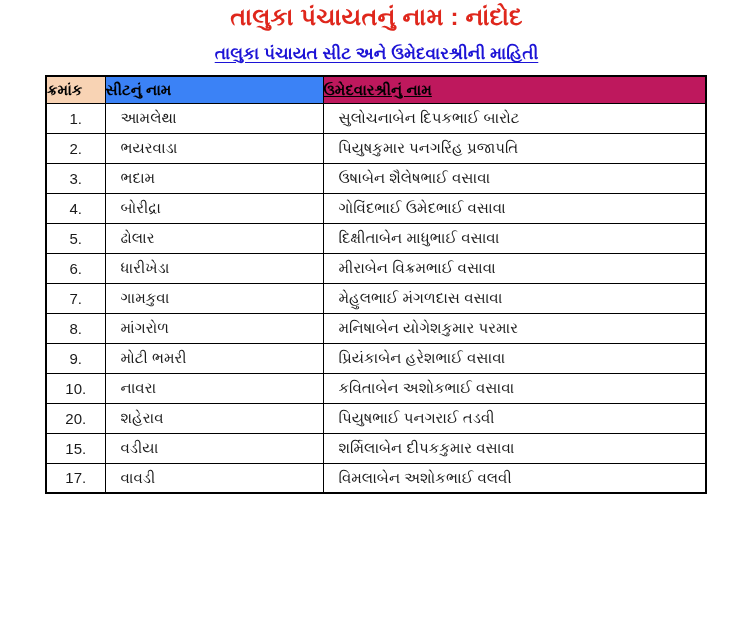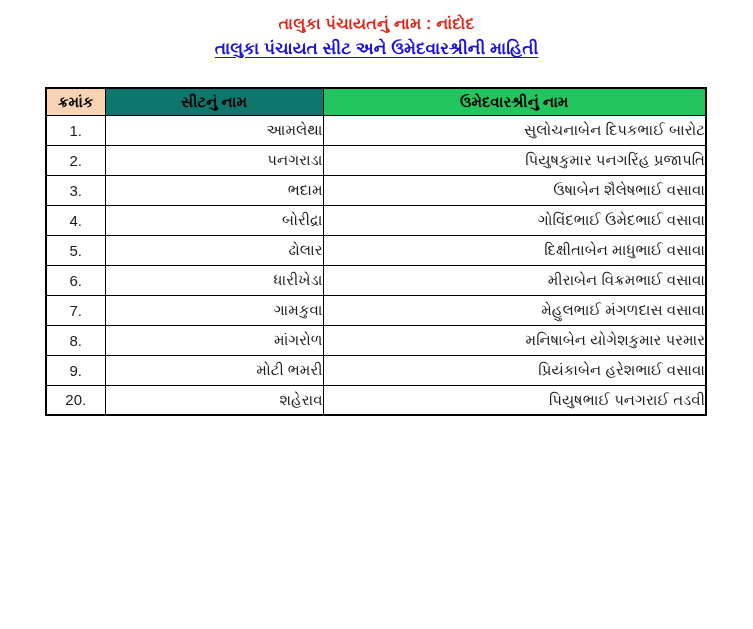--- a/index.html
+++ b/index.html
@@ -10,29 +10,29 @@
     font-family: "Liberation Sans", sans-serif;
     overflow: hidden;
   }
   .page {
     width: 753px;
     height: 629px;
     background: #ffffff;
     position: relative;
   }
   .doc-title {
-    margin-top: 15px;
+    margin-top: 3px;
     text-align: center;
-    font-size: 16px;
+    font-size: 24px;
     font-weight: bold;
     color: #df271c;
     letter-spacing: 0.2px;
   }
   .doc-subtitle {
-    margin-top: 6px;
+    margin-top: 13px;
     text-align: center;
     font-size: 17px;
     font-weight: bold;
     color: #1c13d6;
     text-decoration: underline;
     text-underline-offset: 3px;
   }
   table.data-table {
     position: absolute;
     left: 45px;
@@ -49,66 +49,66 @@
     border: 1.5px solid #000000;
     font-size: 15px;
     color: #1a1a1a;
     vertical-align: middle;
     overflow: hidden;
     white-space: nowrap;
   }
   table.data-table th {
     height: 27px;
     font-weight: bold;
-    text-align: center;
+    text-align: left;
     color: #000000;
   }
   table.data-table td { height: 30px; }
   td.cell-no {
     text-align: center;
     font-size: 13.5px;
     color: #111111;
   }
   td.cell-seat, td.cell-cand {
-    text-align: right;
-    padding-left: 2px;
+    text-align: left;
+    padding-left: 15px;
   }
 </style>
 </head>
 <body>
 
 <div class="page">
 
   <div class="doc-title" style="color: rgb(223, 39, 28);">તાલુકા પંચાયતનું નામ : નાંદોદ</div>
 
   <div class="doc-subtitle" style="color: rgb(28, 19, 214);">તાલુકા પંચાયત સીટ અને ઉમેદવારશ્રીની માહિતી</div>
 
   <table class="data-table">
     <colgroup>
       <col class="c-no">
       <col class="c-seat">
       <col class="c-cand">
     </colgroup>
     <thead>
       <tr>
         <th style="background: rgb(248, 211, 180);">ક્રમાંક</th>
-        <th style="background: #0f766e;">સીટનું નામ</th>
-        <th style="background: #22c55e;">ઉમેદવારશ્રીનું નામ</th>
+        <th style="background: #3b82f6;">સીટનું નામ</th>
+        <th style="background: #be185d; text-decoration: underline;">ઉમેદવારશ્રીનું નામ</th>
       </tr>
     </thead>
     <tbody id="table-body">
   <tr>
     <td class="cell-no">1.</td>
     <td class="cell-seat">આમલેથા</td>
     <td class="cell-cand">સુલોચનાબેન દિપકભાઈ બારોટ</td>
   </tr>
 
   <tr>
     <td class="cell-no">2.</td>
-    <td class="cell-seat">પનગરાડા</td>
+    <td class="cell-seat">ભયરવાડા</td>
     <td class="cell-cand">પિયુષકુમાર પનગરિંહ પ્રજાપતિ</td>
   </tr>
 
   <tr>
     <td class="cell-no">3.</td>
     <td class="cell-seat">ભદામ</td>
     <td class="cell-cand">ઉષાબેન શૈલેષભાઈ વસાવા</td>
   </tr>
 
   <tr>
@@ -140,28 +140,43 @@
     <td class="cell-seat">માંગરોળ</td>
     <td class="cell-cand">મનિષાબેન યોગેશકુમાર પરમાર</td>
   </tr>
 
   <tr>
     <td class="cell-no">9.</td>
     <td class="cell-seat">મોટી ભમરી</td>
     <td class="cell-cand">પ્રિયંકાબેન હરેશભાઈ વસાવા</td>
   </tr>
 
+  <tr>
+    <td class="cell-no">10.</td>
+    <td class="cell-seat">નાવરા</td>
+    <td class="cell-cand">કવિતાબેન અશોકભાઈ વસાવા</td>
+  </tr>
 
 
 
   <tr>
     <td class="cell-no">20.</td>
     <td class="cell-seat">શહેરાવ</td>
     <td class="cell-cand">પિયુષભાઈ પનગરાઈ તડવી</td>
   </tr>
 
 
+  <tr>
+    <td class="cell-no">15.</td>
+    <td class="cell-seat">વડીયા</td>
+    <td class="cell-cand">શર્મિલાબેન દીપકકુમાર વસાવા</td>
+  </tr>
 
 
+  <tr>
+    <td class="cell-no">17.</td>
+    <td class="cell-seat">વાવડી</td>
+    <td class="cell-cand">વિમલાબેન અશોકભાઈ વલવી</td>
+  </tr>
 </tbody>
   </table>
 
 </div>
 
 </body></html>

